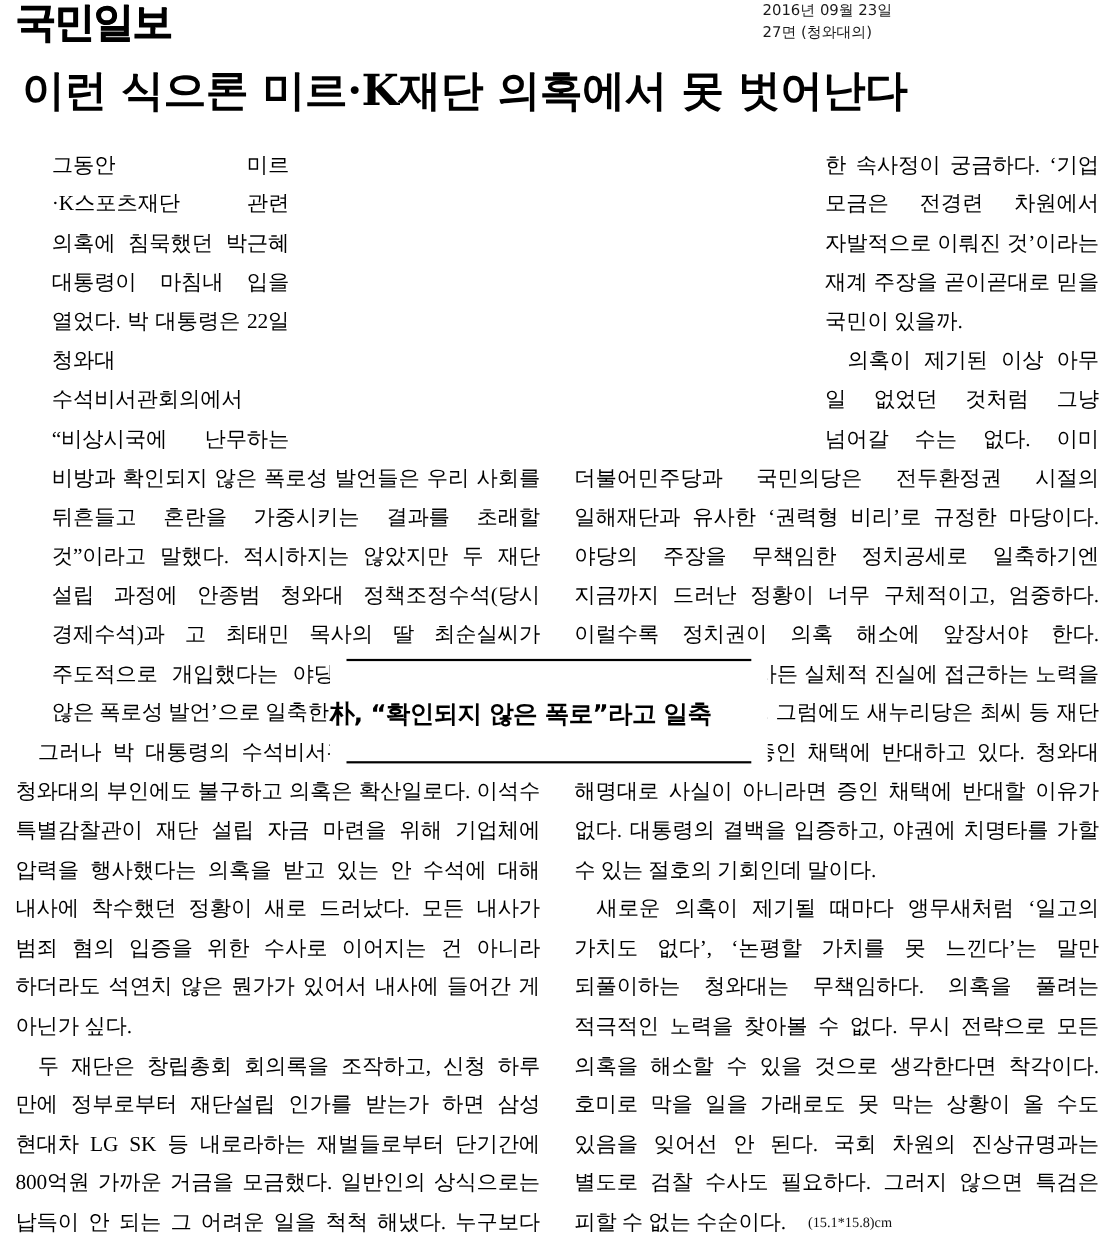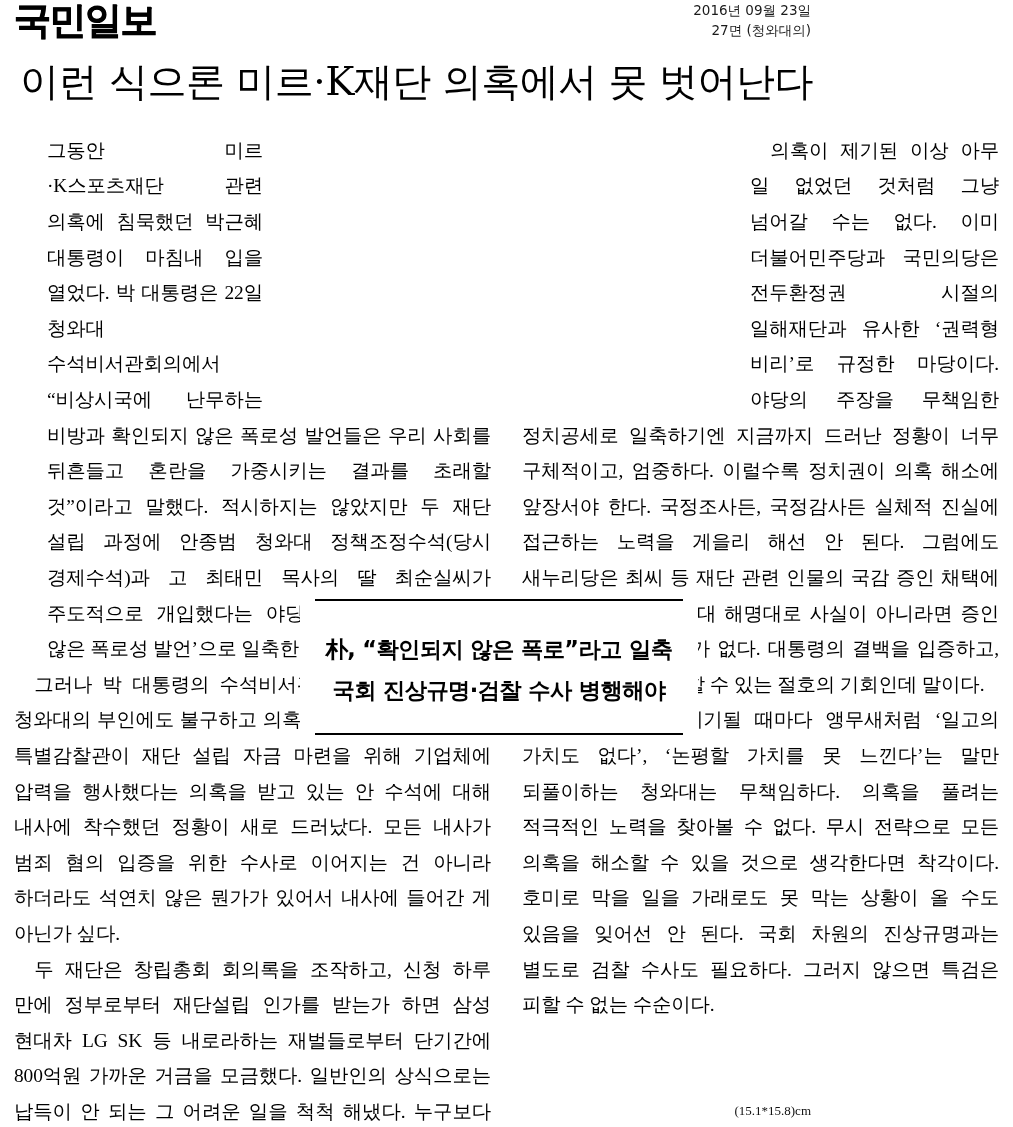--- a/index.html
+++ b/index.html
@@ -39,33 +39,32 @@
     font-size: 37px;
     letter-spacing: -1.5px;
     line-height: 1;
     color: #000;
     -webkit-text-stroke: 0.7px #000;
   }
   .masthead-meta {
     position: absolute;
     right: 0;
     top: 1px;
-    text-align: right;
     font-family: "DejaVu Sans", "Liberation Sans", sans-serif;
     font-size: 13.5px;
     line-height: 1.45;
     color: #1a1a1a;
   }
   .masthead-meta div { white-space: nowrap; }
 
   
   .headline {
     text-align: center;
     font-family: "DejaVu Serif", "Liberation Serif", serif;
-    font-weight: 400;
+    font-weight: 700;
     font-size: 39px;
     line-height: 1.15;
     letter-spacing: -0.5px;
     margin: 8px 0 0 0;
     padding: 0 6px 6px 6px;
     white-space: nowrap;
   }
 
   
   .article {
@@ -102,21 +101,21 @@
   }
   .shim-left  { float: right; }
   .shim-right { float: left; }
 
   
   .pullquote {
     position: absolute;
     left: 286px;
     top: 466px;
     width: 398px;
-    text-align: center;
+    text-align: left;
     background: #ffffff;
     padding: 0;
     z-index: 5;
   }
   .pq-rule {
     height: 0;
     border-top: 2px solid #000;
     width: 368px;
     margin: 0 auto;
   }
@@ -162,29 +161,29 @@
 
     <div class="col col-left">
       <div class="shim shim-left"></div>
       <p class="first">그동안 미르·K스포츠재단 관련 의혹에 침묵했던 박근혜 대통령이 마침내 입을 열었다. 박 대통령은 22일 청와대 수석비서관회의에서 “비상시국에 난무하는 비방과 확인되지 않은 폭로성 발언들은 우리 사회를 뒤흔들고 혼란을 가중시키는 결과를 초래할 것”이라고 말했다. 적시하지는 않았지만 두 재단 설립 과정에 안종범 청와대 정책조정수석(당시 경제수석)과 고 최태민 목사의 딸 최순실씨가 주도적으로 개입했다는 야당의 주장을 ‘확인되지 않은 폭로성 발언’으로 일축한 것이다.</p>
       <p>그러나 박 대통령의 수석비서관회의 발언과 거듭된 청와대의 부인에도 불구하고 의혹은 확산일로다. 이석수 특별감찰관이 재단 설립 자금 마련을 위해 기업체에 압력을 행사했다는 의혹을 받고 있는 안 수석에 대해 내사에 착수했던 정황이 새로 드러났다. 모든 내사가 범죄 혐의 입증을 위한 수사로 이어지는 건 아니라 하더라도 석연치 않은 뭔가가 있어서 내사에 들어간 게 아닌가 싶다.</p>
       <p>두 재단은 창립총회 회의록을 조작하고, 신청 하루 만에 정부로부터 재단설립 인가를 받는가 하면 삼성 현대차 LG SK 등 내로라하는 재벌들로부터 단기간에 800억원 가까운 거금을 모금했다. 일반인의 상식으로는 납득이 안 되는 그 어려운 일을 척척 해냈다. 누구보다 잇속에 밝은 기업들이 실체도, 하는 일도 불분명한 두 재단에 그 많은 돈을 선뜻 갹출</p>
     </div>
 
     <div class="col col-right">
       <div class="shim shim-right"></div>
+      <p class="first">한 속사정이 궁금하다. ‘기업 모금은 전경련 차원에서 자발적으로 이뤄진 것’이라는 재계 주장을 곧이곧대로 믿을 국민이 있을까.</p>
       <p>의혹이 제기된 이상 아무 일 없었던 것처럼 그냥 넘어갈 수는 없다. 이미 더불어민주당과 국민의당은 전두환정권 시절의 일해재단과 유사한 ‘권력형 비리’로 규정한 마당이다. 야당의 주장을 무책임한 정치공세로 일축하기엔 지금까지 드러난 정황이 너무 구체적이고, 엄중하다. 이럴수록 정치권이 의혹 해소에 앞장서야 한다. 국정조사든, 국정감사든 실체적 진실에 접근하는 노력을 게을리 해선 안 된다. 그럼에도 새누리당은 최씨 등 재단 관련 인물의 국감 증인 채택에 반대하고 있다. 청와대 해명대로 사실이 아니라면 증인 채택에 반대할 이유가 없다. 대통령의 결백을 입증하고, 야권에 치명타를 가할 수 있는 절호의 기회인데 말이다.</p>
       <p>새로운 의혹이 제기될 때마다 앵무새처럼 ‘일고의 가치도 없다’, ‘논평할 가치를 못 느낀다’는 말만 되풀이하는 청와대는 무책임하다. 의혹을 풀려는 적극적인 노력을 찾아볼 수 없다. 무시 전략으로 모든 의혹을 해소할 수 있을 것으로 생각한다면 착각이다. 호미로 막을 일을 가래로도 못 막는 상황이 올 수도 있음을 잊어선 안 된다. 국회 차원의 진상규명과는 별도로 검찰 수사도 필요하다. 그러지 않으면 특검은 피할 수 없는 수순이다.</p>
     </div>
 
     <div class="pullquote">
       <div class="pq-rule"></div>
       <div class="pq-lines">
         <div class="pq-line">朴, “확인되지 않은 폭로”라고 일축</div>
-        <div class="pq-line">국회 진상규명·검찰 수사 병행해야</div>
       </div>
       <div class="pq-rule"></div>
     </div>
 
   </div>
 
   <div class="footer-dim">(15.1*15.8)cm</div>
 
 </div>
 

